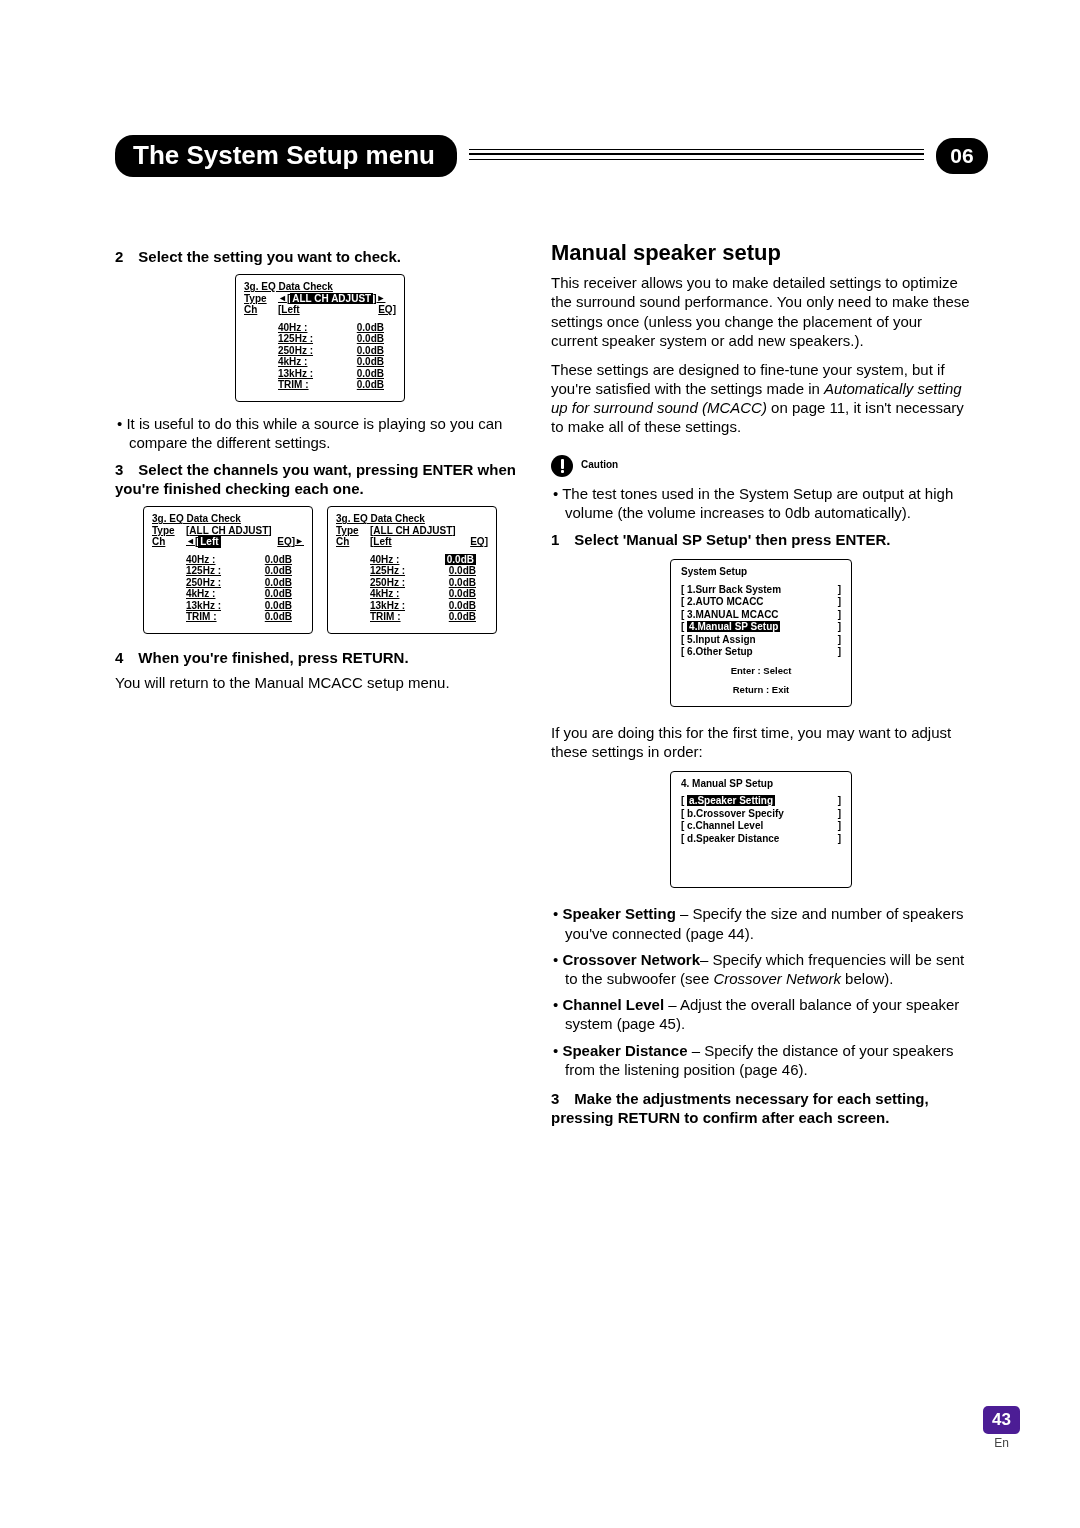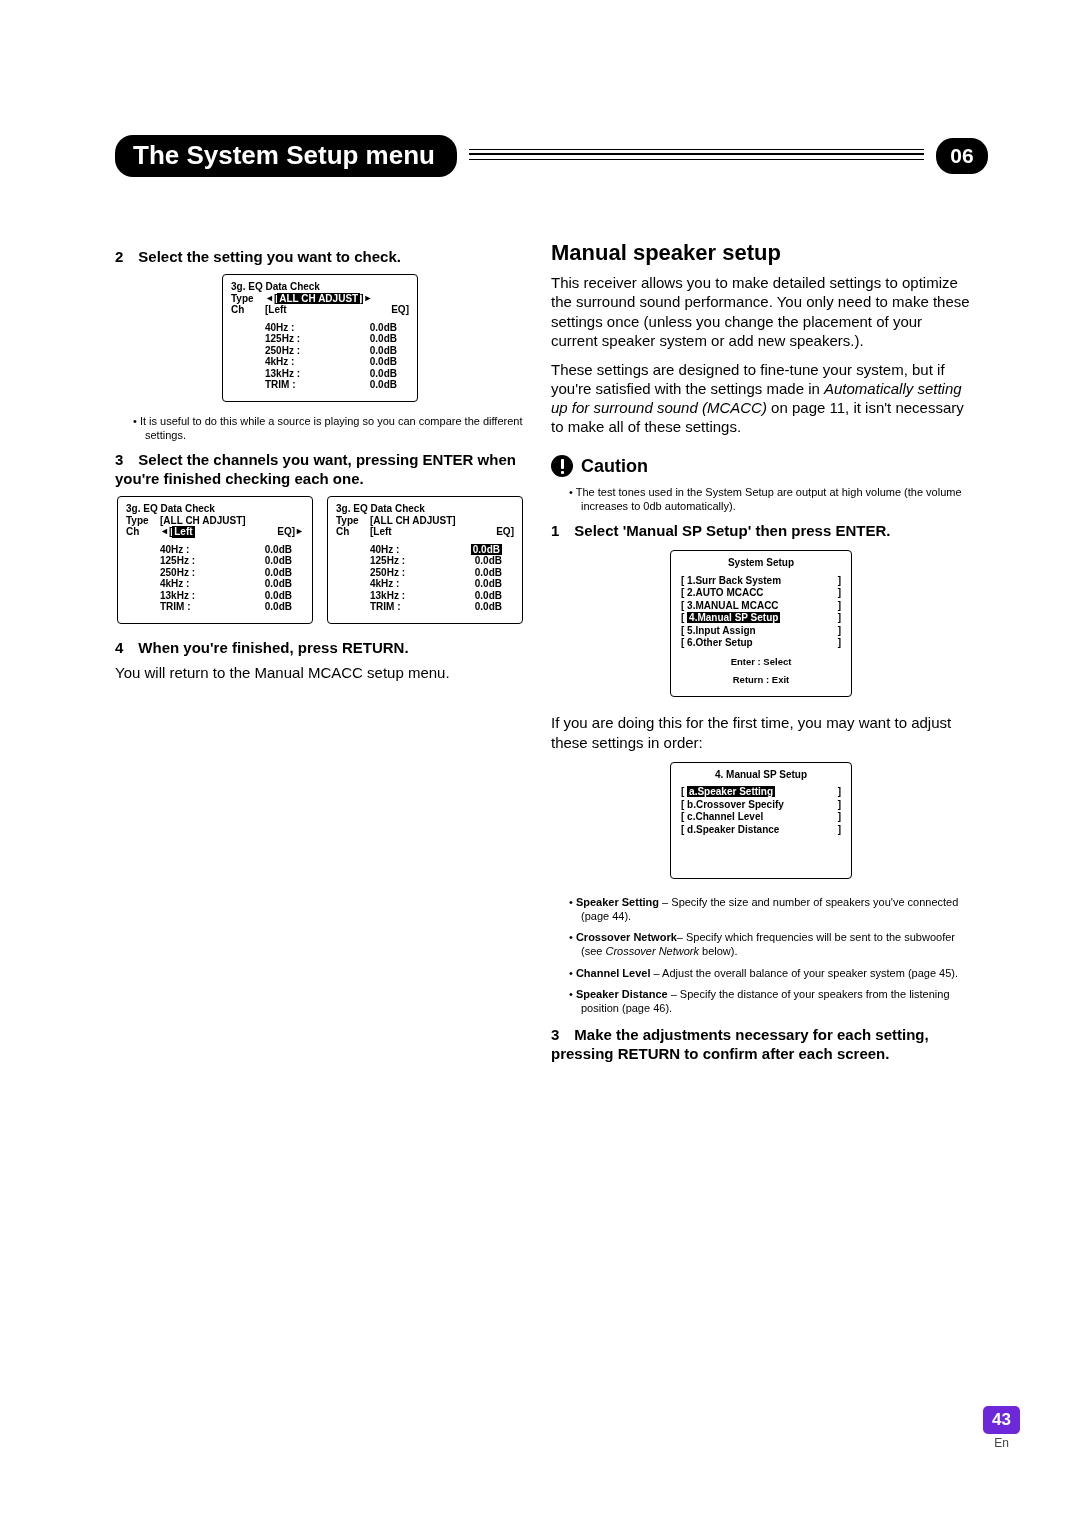--- a/index.html
+++ b/index.html
@@ -15,55 +15,55 @@
 .header-line-wrap .thin-b { position: absolute; top: 21px; left: 0; right: 0; height: 1px; background: #000; }
 .chapter-badge { background: #000; color: #fff; font-weight: bold; font-size: 21px; width: 52px; height: 36px; border-radius: 17px; display: flex; align-items: center; justify-content: center; }
 
 
 .cols { display: flex; gap: 26px; }
 .col { width: 410px; font-size: 15px; line-height: 1.28; }
 .col.right { width: 420px; }
 
 .step { margin: 8px 0 6px; font-weight: bold; font-size: 15px; }
 .body-text { font-size: 15px; line-height: 1.28; margin: 4px 0; }
-.bullet-line { margin: 7px 0 7px 18px; text-indent: -12px; padding-left: 12px; font-size: 11px; line-height: 1.28; }
+.bullet-line { margin: 7px 0 7px 2px; text-indent: -12px; padding-left: 12px; font-size: 15px; line-height: 1.28; }
 .inline-bold { font-weight: bold; }
 .inline-italic { font-style: italic; }
 
 h2.section { font-weight: bold; font-size: 22px; margin: 0 0 6px; }
 
 
 .osd { border: 1.6px solid #000; border-radius: 4px; font-family: Arial, Helvetica, sans-serif; font-size: 10px; font-weight: bold; color: #000; background: #fff; padding: 6px 8px 10px; line-height: 1.15; }
-.osd.eq { width: 196px; margin: 8px auto 12px; }
+.osd.eq { width: 170px; margin: 8px auto 12px; text-decoration: underline; }
 .osd .row { display: flex; }
 .osd .lbl { width: 34px; }
 .osd .sel { background: #000; color: #fff; padding: 0 2px; }
 .osd .arrow { font-size: 9px; }
 .osd .eq-line { display: flex; justify-content: space-between; padding-left: 34px; padding-right: 12px; }
 .osd .brkt { display: inline-block; }
 
 .osd-pair { display: flex; justify-content: center; gap: 14px; margin: 8px 0 14px; }
 .osd-pair .osd.eq { margin: 0; }
 
 .osd.menu { width: 182px; margin: 10px auto 16px; padding: 6px 10px 10px; }
-.osd.menu .title { margin-bottom: 6px; text-align: center; }
+.osd.menu .title { margin-bottom: 6px; }
 .osd.menu .opt { display: block; margin: 1px 0; }
 .osd.menu .opt.sel-wrap .txt { background: #000; color: #fff; padding: 0 2px; }
 .osd.menu .hint { text-align: center; margin-top: 8px; font-size: 9.5px; }
 
 
 .caution-row { display: flex; align-items: center; gap: 8px; margin: 18px 0 4px; }
 .caution-icon { width: 22px; height: 22px; background: #000; border-radius: 50%; position: relative; display: flex; align-items: center; justify-content: center; }
 .caution-icon::before { content: ""; width: 3px; height: 10px; background: #fff; position: absolute; top: 4px; border-radius: 1px; }
 .caution-icon::after  { content: ""; width: 3px; height: 3px; background: #fff; position: absolute; bottom: 3.5px; border-radius: 1px; }
-.caution-label { font-weight: bold; font-size: 18px; }
+.caution-label { font-weight: bold; font-size: 10px; }
 
 
 .page-badge { position: absolute; right: 60px; bottom: 78px; text-align: center; }
-.page-badge .num { background: #6d28d9; color: #fff; font-weight: bold; font-size: 17px; padding: 4px 9px; border-radius: 5px; display: inline-block; }
+.page-badge .num { background: #4c1d95; color: #fff; font-weight: bold; font-size: 17px; padding: 4px 9px; border-radius: 5px; display: inline-block; }
 .page-badge .lang { font-size: 12px; color: #444; margin-top: 2px; }
 </style>
 </head>
 <body>
 
 <div class="page">
 
   <div class="header-row">
     <div class="header-pill">The System Setup menu</div>
     <div class="header-line-wrap">

